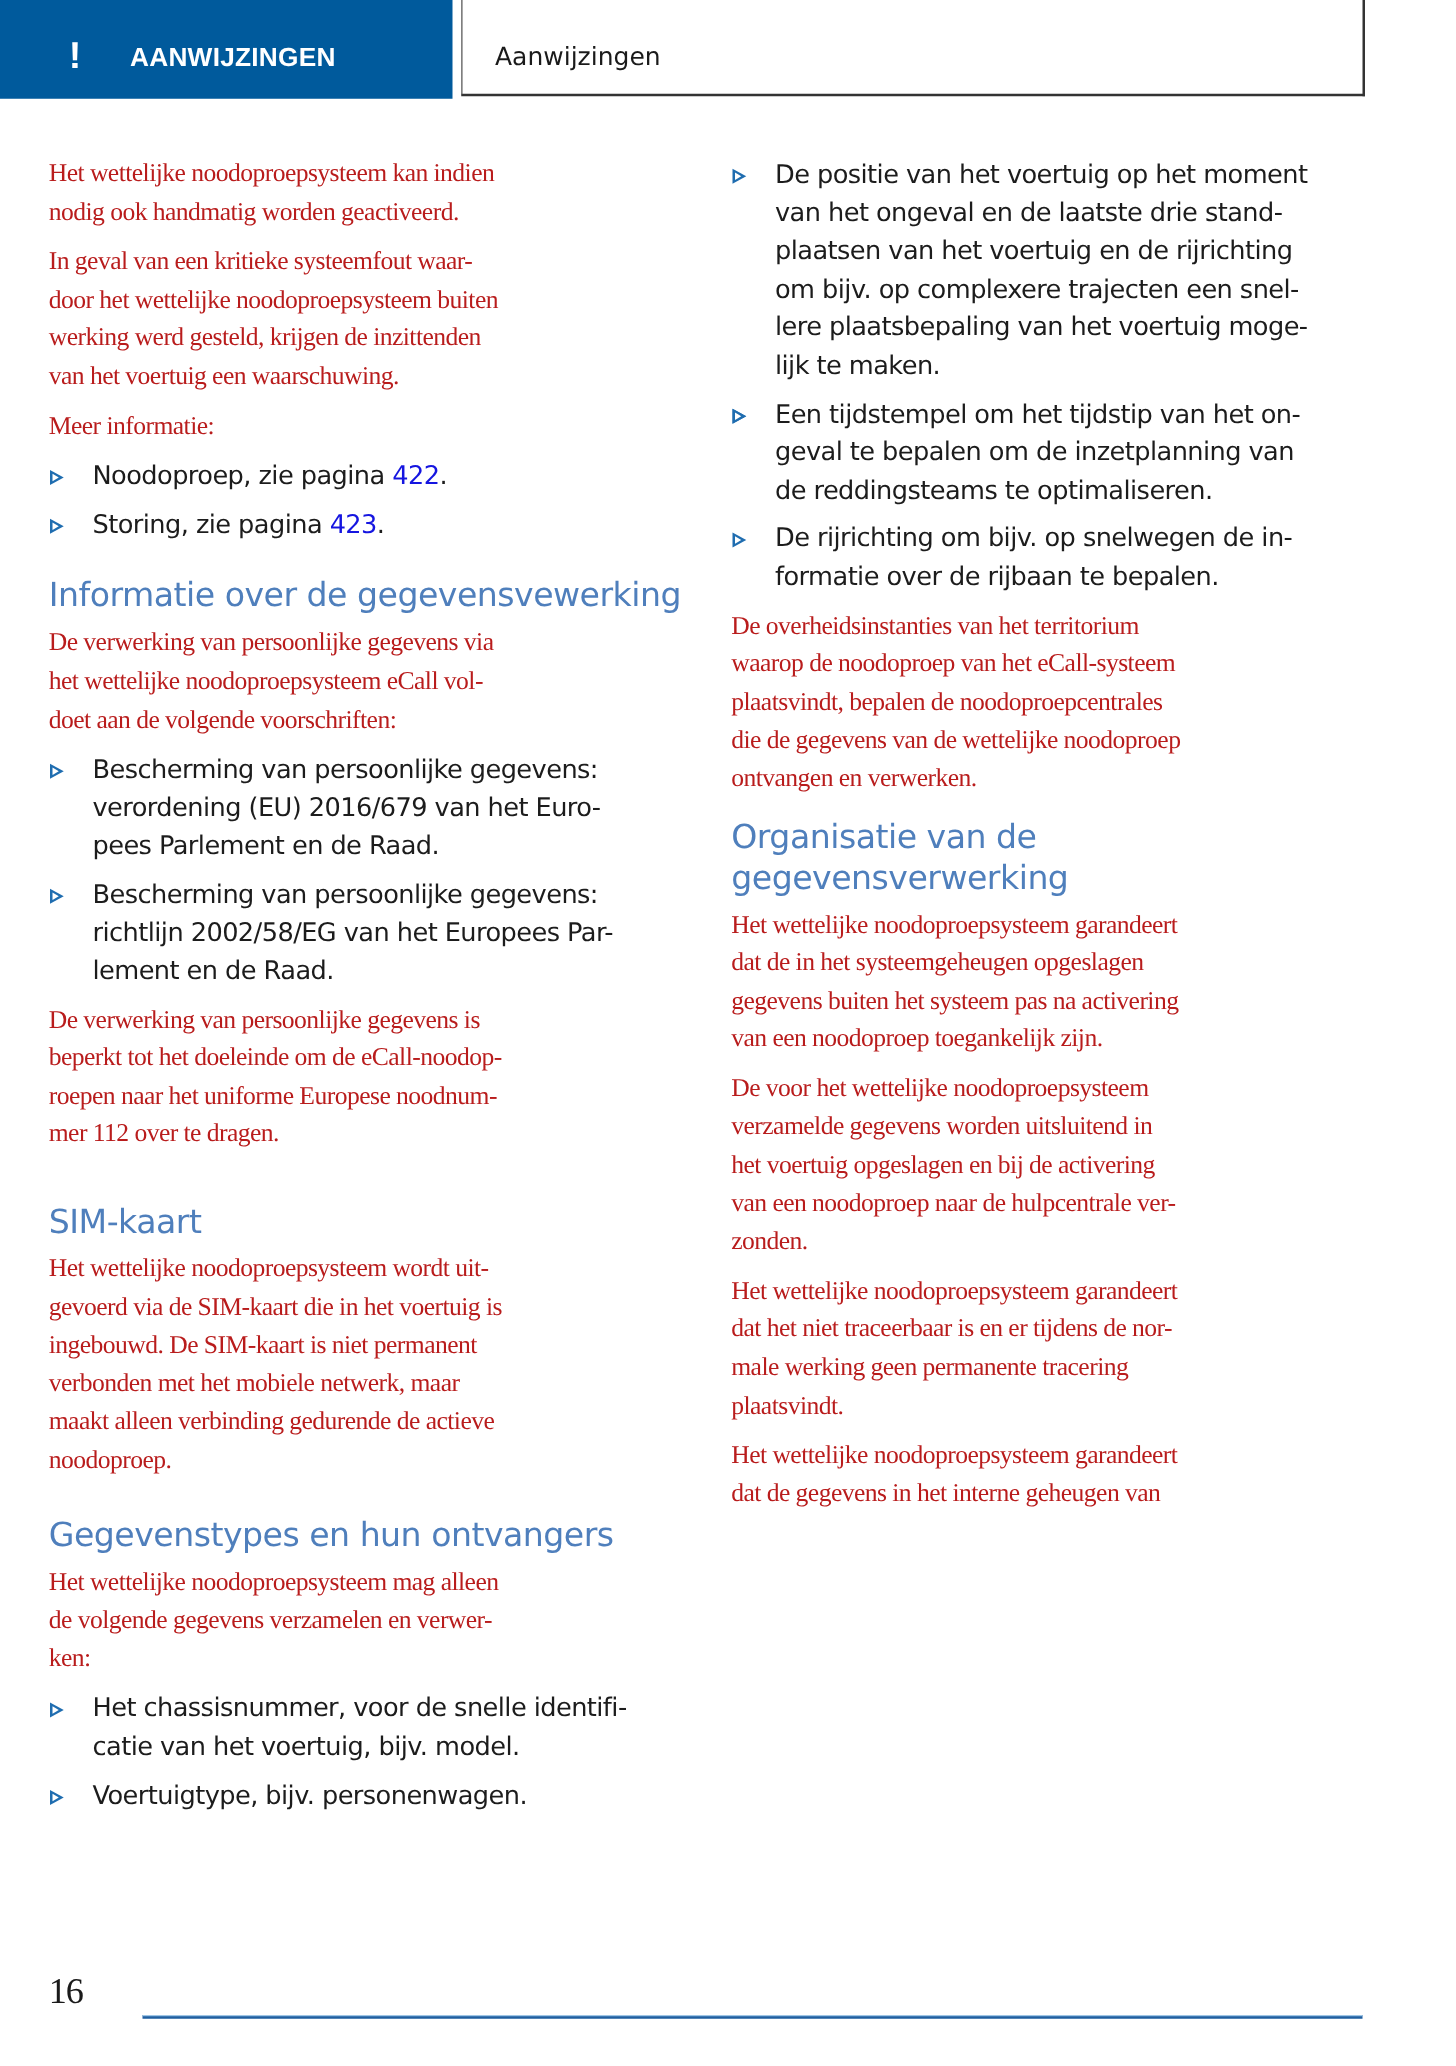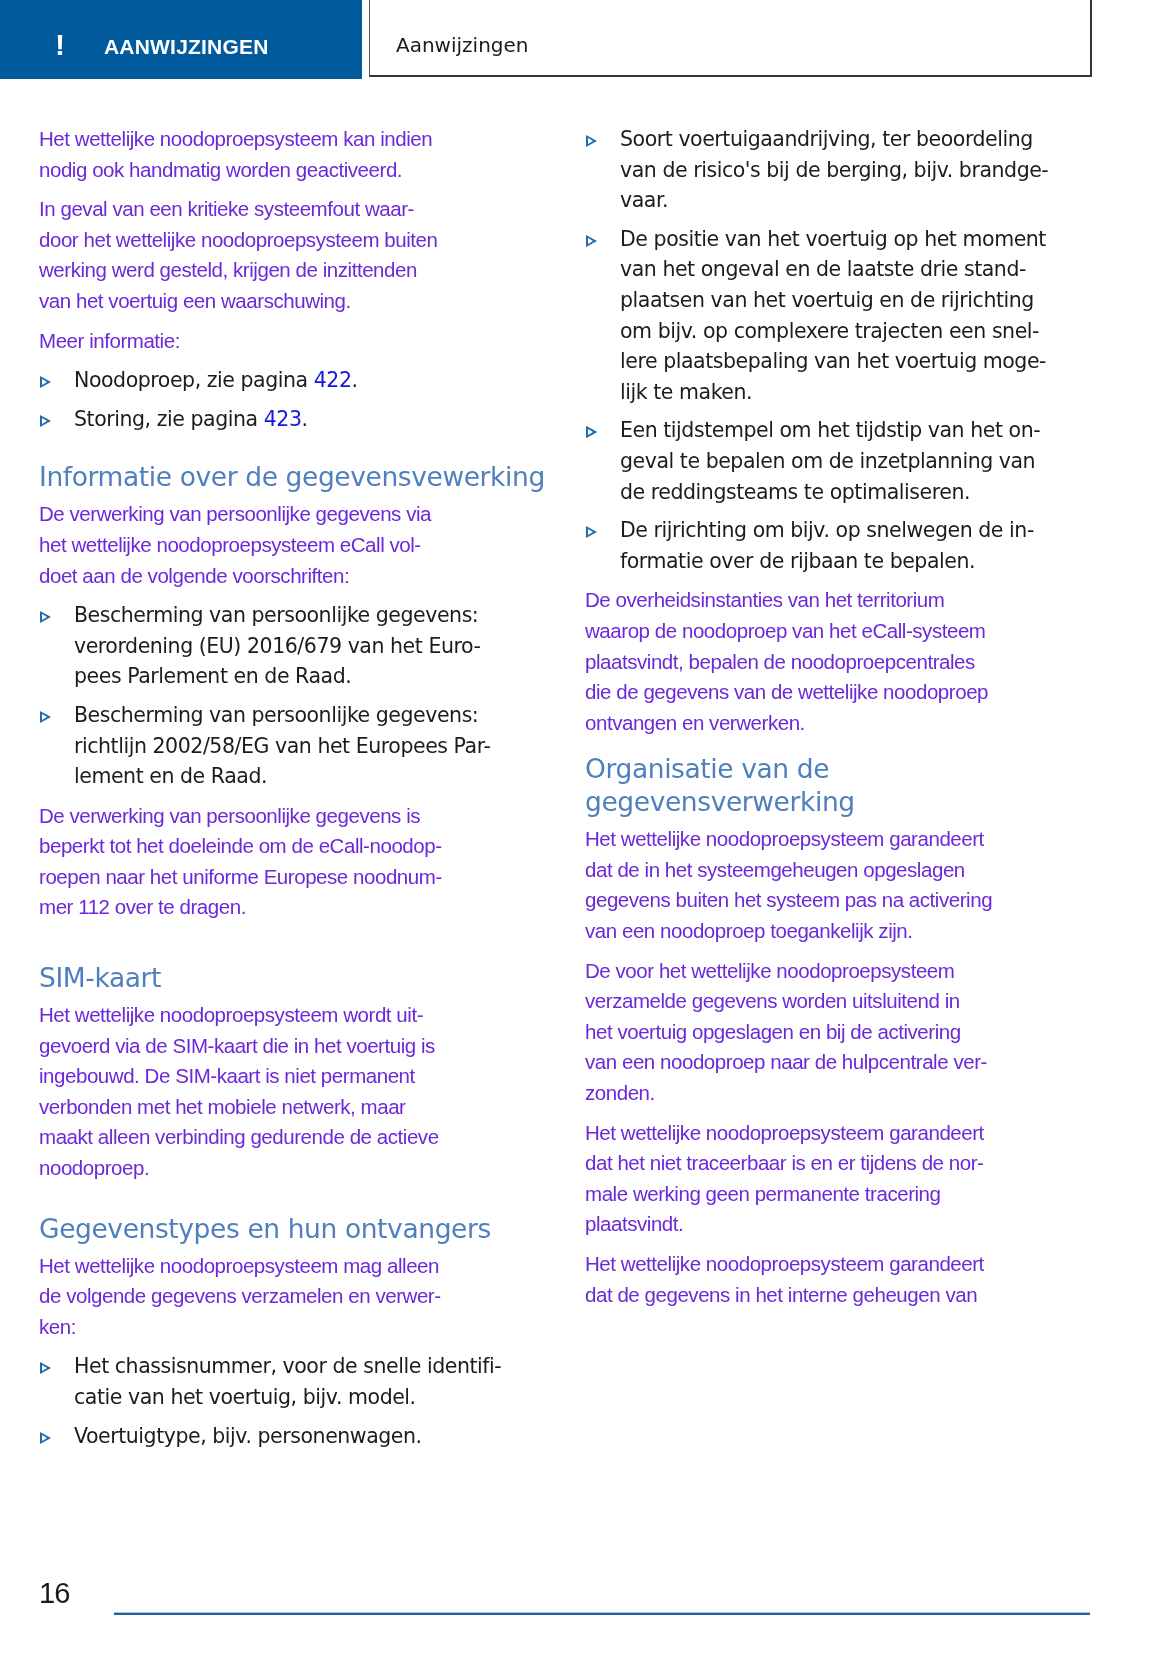--- a/index.html
+++ b/index.html
@@ -25,22 +25,22 @@
       box-sizing: border-box;
     }
     .header-box .crumb {
       position: absolute; left: 26px; top: 35px; font-size: 20px; color: #1a1a1a;
       font-family: "DejaVu Sans", sans-serif;
     }
     .col { position: absolute; top: 124px; width: 510px; }
     .col.left { left: 39px; }
     .col.right { left: 585px; width: 515px; }
     p.t {
-      margin: 0 0 9px 0; font-size: 20.5px; line-height: 30.6px; color: #6d28d9;
-      font-family: Liberation Sans, sans-serif; letter-spacing: -0.45px;
+      margin: 0 0 9px 0; font-size: 20.5px; line-height: 30.6px; color: #b91c1c;
+      font-family: Liberation Serif, serif; letter-spacing: -0.45px;
       white-space: pre-line;
     }
     ul.bl { list-style: none; margin: 0 0 9px 0; padding: 0; }
     ul.bl li {
       position: relative; padding-left: 35px; margin: 0 0 8px 0;
       font-size: 20.5px; line-height: 30.6px; letter-spacing: -0.45px; color: #1c1c1c;
       white-space: pre-line;
     }
     ul.bl li .tri {
       position: absolute; left: 1px; top: 11px; width: 0; height: 0;
@@ -53,21 +53,21 @@
       border-left: 5.5px solid #fff;
     }
     a.pg { color: #1515e0; text-decoration: none; text-align: center; }
     h2.sh {
       margin: 20px 0 6px 0; font-size: 26.5px; line-height: 33px; font-weight: normal;
       color: #4f7fbc; letter-spacing: -0.4px; font-family: "DejaVu Sans", sans-serif;
       white-space: pre-line;
     }
     .footer-num {
       position: absolute; left: 39px; top: 1577px; font-size: 29px; color: #1a1a1a;
-      font-family: Liberation Sans, sans-serif; letter-spacing: -1px; text-align: right;
+      font-family: Liberation Serif, serif; letter-spacing: -1px; text-align: right;
     }
     .footer-line {
       position: absolute; left: 114px; top: 1612px; width: 976px; height: 2px;
       background: #1f5fa0; border-top: 1px solid #9fc6e6;
     }
   </style>
 </head>
 <body>
 
 <div class="header-tab">
@@ -122,23 +122,20 @@
 ken:</p>
   <ul class="bl">
     <li><span class="tri"></span><span>Het chassisnummer, voor de snelle identifi-
 catie van het voertuig, bijv. model.</span></li>
     <li><span class="tri"></span><span>Voertuigtype, bijv. personenwagen.</span></li>
   </ul>
 </div>
 
 <div class="col right">
   <ul class="bl">
-    <li><span class="tri"></span><span>Soort voertuigaandrijving, ter beoordeling
-van de risico's bij de berging, bijv. brandge-
-vaar.</span></li>
     <li><span class="tri"></span><span>De positie van het voertuig op het moment
 van het ongeval en de laatste drie stand-
 plaatsen van het voertuig en de rijrichting
 om bijv. op complexere trajecten een snel-
 lere plaatsbepaling van het voertuig moge-
 lijk te maken.</span></li>
     <li><span class="tri"></span></li>
     <li><span class="tri"></span><span>Een tijdstempel om het tijdstip van het on-
 geval te bepalen om de inzetplanning van
 de reddingsteams te optimaliseren.</span></li>

